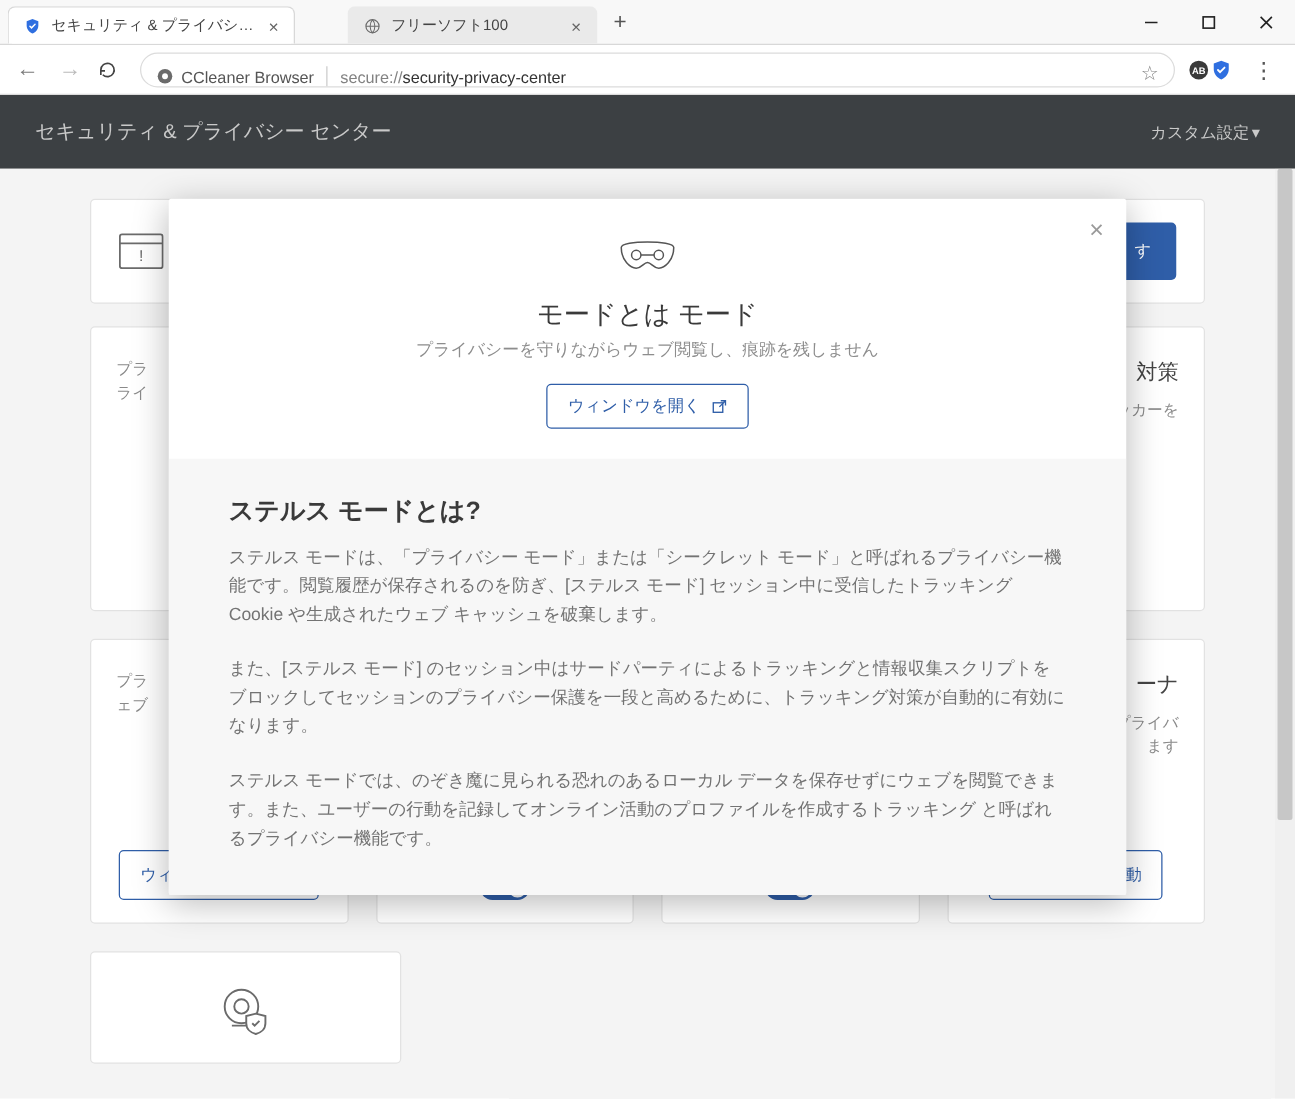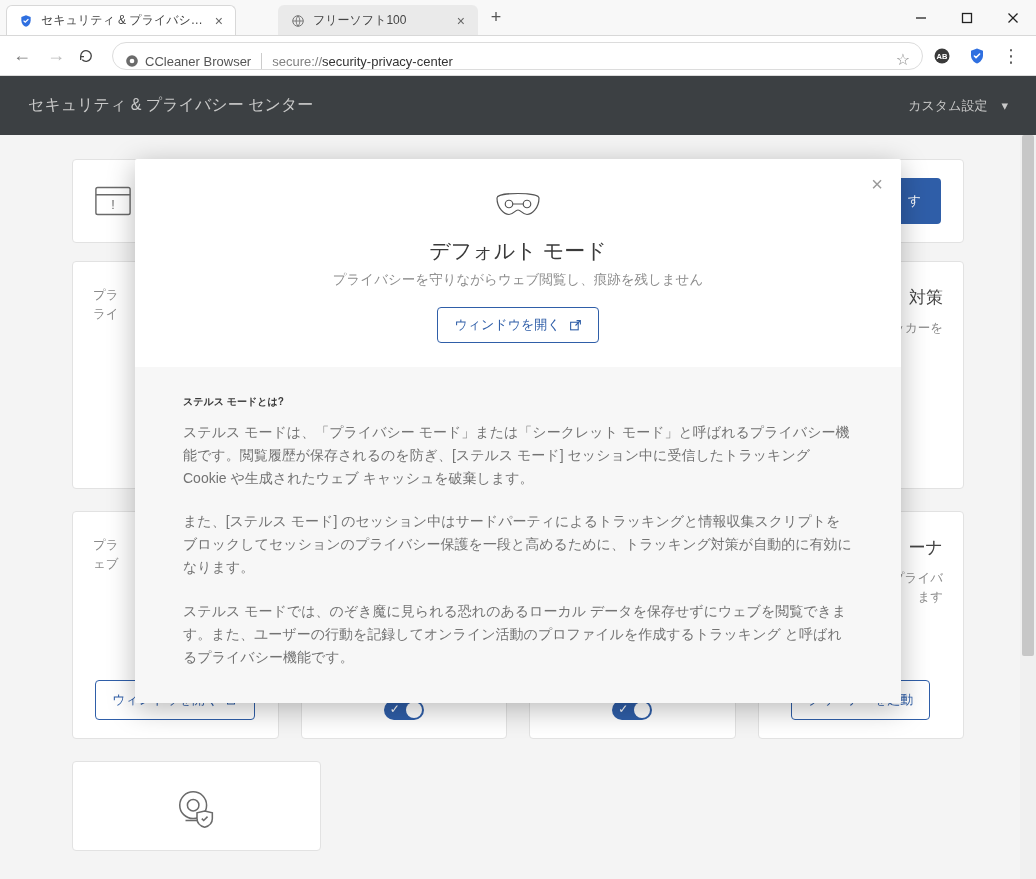--- a/index.html
+++ b/index.html
@@ -24,28 +24,28 @@
   .urlbar { height: 40px; display:flex; align-items:center; padding: 0 10px; gap:10px; border-bottom:1px solid #dcdcdc; }
   .nav-arrow { color:#7a7a7a; font-size:18px; width:24px; text-align:center; }
   .nav-arrow.disabled { color:#bbb; }
   .reload { color:#555; font-size:16px; width:24px; text-align:center; }
   .omnibox { flex:1; display:flex; align-items:flex-end; gap:10px; height:28px; border:1px solid #dcdcdc; border-radius:14px; padding:0 12px; font-size:13px; color:#444; background:#fff; }
   .omnibox .brand { display:flex; align-items:center; gap:6px; color:#555; }
   .omnibox .divider { width:1px; height:16px; background:#ccc; }
   .omnibox .url { color:#333; }
   .omnibox .url .prefix { color:#828282; }
   .star { margin-left:auto; color:#888; font-size:16px; }
-  .ext-icons { display:flex; align-items:center; gap:17px; }
+  .ext-icons { display:flex; align-items:center; gap:0; }
   .ext-icons svg { width:18px; height:18px; }
   .menu-dots { font-size:18px; color:#555; padding:0 6px; }
 
   
   .page-header { height:59px; background:#3c4043; color:#c9c9c9; display:flex; align-items:center; padding:0 28px; font-size:16px; }
   .page-header .spacer { flex:1; }
-  .page-header .custom { font-size:13px; color:#c9c9c9; display:flex; align-items:center; gap:14px; }
+  .page-header .custom { font-size:13px; color:#c9c9c9; display:flex; align-items:center; gap:2px; }
 
   
   .content { position:relative; height: calc(879px - 36px - 40px - 59px); background:#f4f4f4; overflow:hidden; }
   .banner { margin:24px 72px 18px 72px; border:1px solid #e2e2e2; border-radius:4px; background:#fff; display:flex; align-items:center; padding:18px 22px; gap:18px; }
   .banner .box-icon { width:36px; height:30px; }
   .blue-btn { background:#2f5ea8; color:#fff; border-radius:4px; padding:14px 20px; font-size:13px; margin-left:auto; }
   .cards-row { display:flex; gap:22px; margin:0 72px 22px 72px; }
   .card { flex:1; background:#fff; border:1px solid #e2e2e2; border-radius:4px; padding:24px 20px 18px 20px; display:flex; flex-direction:column; min-height:228px; }
   .card .card-text { color:#8a8a8a; font-size:12.5px; line-height:1.5; flex:1; }
   .card .card-title { color:#444; font-size:17px; margin-bottom:10px; }
@@ -62,21 +62,21 @@
   
   .overlay { position:absolute; inset:0; display:flex; justify-content:center; align-items:flex-start; padding-top:24px; }
   .modal { width:766px; background:#fff; border-radius:2px; box-shadow:0 6px 28px rgba(0,0,0,.28); overflow:hidden; }
   .modal-top { padding:30px 40px 24px 40px; text-align:center; position:relative; }
   .modal .close-x { position:absolute; top:14px; right:18px; font-size:20px; color:#9a9a9a; }
   .mask-icon { width:48px; height:30px; margin:0 auto 18px auto; display:block; }
   .modal-title { font-size:21px; color:#3a3a3a; margin-bottom:6px; }
   .modal-sub { font-size:13.5px; color:#8d8d8d; margin-bottom:18px; }
   .open-win-btn { display:inline-flex; align-items:center; gap:8px; border:1px solid #2f5ea8; color:#2f5ea8; border-radius:4px; padding:8px 16px; font-size:13px; background:#fff; }
   .modal-body { background:#f7f7f7; padding:28px 48px 34px 48px; text-align:left; }
-  .modal-body h3 { font-size:10px; font-weight:600; color:#3a3a3a; margin-bottom:12px; }
+  .modal-body h3 { font-size:20px; font-weight:600; color:#3a3a3a; margin-bottom:12px; }
   .modal-body p { font-size:14px; color:#737373; line-height:1.65; margin-bottom:20px; }
 
   svg { display:block; }
 </style>
 </head>
 <body>
 
 <div class="titlebar">
   <div class="tabs">
     <div class="tab active">
@@ -261,21 +261,21 @@
   <div class="overlay">
     <div class="modal">
       <div class="modal-top">
         <div class="close-x">×</div>
         <svg class="mask-icon" viewBox="0 0 64 40">
           <path d="M4 12 C4 4 60 4 60 12 C60 26 50 34 44 34 C38 34 36 28 32 28 C28 28 26 34 20 34 C14 34 4 26 4 12 Z" fill="none" stroke="#555" stroke-width="1.6"></path>
           <circle cx="20" cy="20" r="5" fill="none" stroke="#555" stroke-width="1.6"></circle>
           <circle cx="44" cy="20" r="5" fill="none" stroke="#555" stroke-width="1.6"></circle>
           <line x1="25" y1="20" x2="39" y2="20" stroke="#555" stroke-width="1.6"></line>
         </svg>
-        <div class="modal-title">デフォルト モード</div>
+        <div class="modal-title">モードとは モード</div>
         <div class="modal-sub">プライバシーを守りながらウェブ閲覧し、痕跡を残しません</div>
         <div class="open-win-btn">
           <span>ウィンドウを開く</span>
           <svg width="13" height="13" viewBox="0 0 24 24">
             <rect x="3" y="6" width="14" height="14" fill="none" stroke="#2f5ea8" stroke-width="2"></rect>
             <path d="M14 3 h7 v7 M21 3 l-9 9" fill="none" stroke="#2f5ea8" stroke-width="2"></path>
           </svg>
         </div>
       </div>
       <div class="modal-body">

